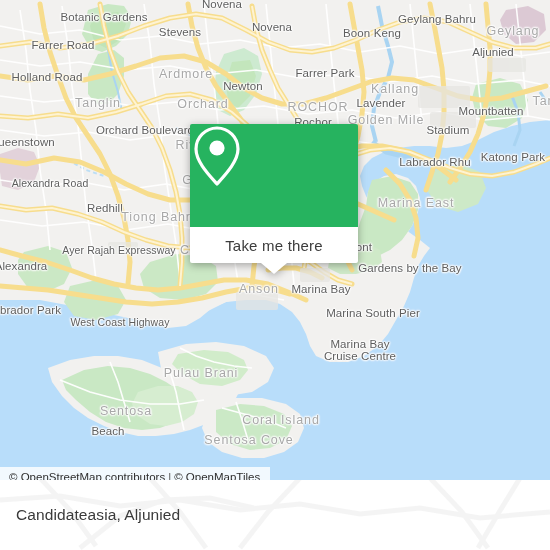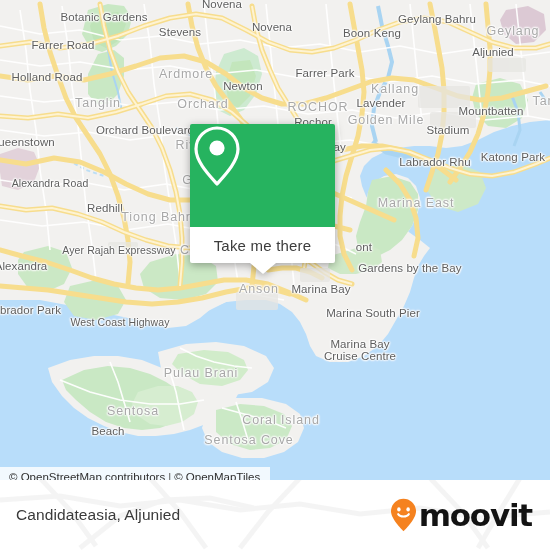--- a/index.html
+++ b/index.html
@@ -21,21 +21,21 @@
     text-shadow:0 0 2px #fff,0 0 2px #fff,1px 0 2px #fff,-1px 0 2px #fff,0 1px 2px #fff,0 -1px 2px #fff;
     transform:translate(-50%,-50%);
     pointer-events:none;
     letter-spacing:.1px;
   }
   .l-town{font-size:11.5px;color:#5e5e5e;}
   .l-area{font-size:12.5px;color:#a8a8a8;letter-spacing:.9px;}
   .l-road{font-size:10.5px;color:#5d5d5d;font-weight:normal;}
 
   
-  .popup{position:absolute;left:190px;top:124px;width:145px;filter:drop-shadow(0 2px 4px rgba(0,0,0,.33));}
+  .popup{position:absolute;left:190px;top:124px;width:168px;filter:drop-shadow(0 2px 4px rgba(0,0,0,.33));}
   .popup-head{height:103px;background:#26b35f;border-radius:2px 2px 0 0;display:flex;align-items:center;justify-content:center;}
   .popup-foot{height:36px;background:#fff;border-radius:0 0 2px 2px;display:flex;align-items:center;justify-content:center;}
   .popup-foot span{font-size:15px;color:#3c3c3c;letter-spacing:.2px;}
   .popup-tail{position:absolute;left:50%;top:139px;transform:translateX(-50%);width:0;height:0;
     border-left:13px solid transparent;border-right:13px solid transparent;border-top:11px solid #fff;}
 
   
   .attrib{
     position:absolute;left:0;top:467px;height:20px;
     background:rgba(255,255,255,.82);
@@ -244,21 +244,21 @@
         <div class="maplabel l-town" style="left: 21px; top: 266px;">Alexandra</div>
         <div class="maplabel l-town" style="left: 410px; top: 268px;">Gardens by the Bay</div>
         <div class="maplabel l-area" style="left: 259px; top: 289px;">Anson</div>
         <div class="maplabel l-town" style="left: 321px; top: 289px;">Marina Bay</div>
         <div class="maplabel l-town" style="left: 24px; top: 310px;">Labrador Park</div>
         <div class="maplabel l-road" style="left: 120px; top: 322px;">West Coast Highway</div>
         <div class="maplabel l-town" style="left: 373px; top: 313px;">Marina South Pier</div>
         <div class="maplabel l-town" style="left: 360px; top: 344px;">Marina Bay</div>
         <div class="maplabel l-town" style="left: 360px; top: 356px;">Cruise Centre</div>
         <div class="maplabel l-area" style="left: 201px; top: 373px;">Pulau Brani</div>
-        <div class="maplabel l-area" style="left: 133px; top: 411px;">Sentosa</div>
+        <div class="maplabel l-area" style="left: 126px; top: 411px;">Sentosa</div>
         <div class="maplabel l-area" style="left: 281px; top: 420px;">Coral Island</div>
         <div class="maplabel l-town" style="left: 108px; top: 431px;">Beach</div>
         <div class="maplabel l-area" style="left: 249px; top: 440px;">Sentosa Cove</div>
       </div>
 
     <div class="popup">
       <div class="popup-head">
         <svg width="54" height="64" viewBox="0 0 54 64">
           <path d="M27 4 C15.4 4 6 13.4 6 25 C6 38 20 52 27 60 C34 52 48 38 48 25 C48 13.4 38.6 4 27 4 Z" fill="none" stroke="#ffffff" stroke-width="3.2" stroke-linejoin="round"></path>
           <circle cx="27" cy="24" r="7.6" fill="#ffffff"></circle>
@@ -283,24 +283,15 @@
         <path d="M0,500 L60,496 L120,506 L180,500 L240,510 L300,504 L360,514 L420,508 L480,518 L550,512"></path>
         <path d="M40,478 L70,510 L96,546"></path>
         <path d="M150,478 L180,512 L206,548"></path>
         <path d="M300,478 L268,512 L240,548"></path>
         <path d="M430,478 L462,512 L488,548"></path>
         <path d="M520,478 L498,514 L478,548"></path>
         <path d="M80,548 L120,516 L164,500 L210,498 L254,508"></path>
       </g>
     </svg>
     <div class="footer-title">Candidateasia, Aljunied</div>
-    <div class="logo">
-      <svg width="27" height="34" viewBox="0 0 27 34">
-        <path d="M13.5 0.8 C6.6 0.8 1 6.4 1 13.3 C1 21.6 13.5 33.2 13.5 33.2 C13.5 33.2 26 21.6 26 13.3 C26 6.4 20.4 0.8 13.5 0.8 Z" fill="#f5821f"></path>
-        <ellipse cx="8.9" cy="11.4" rx="1.75" ry="2.1" fill="#ffffff"></ellipse>
-        <ellipse cx="18.1" cy="11.4" rx="1.75" ry="2.1" fill="#ffffff"></ellipse>
-        <path d="M8.2 16.2 C10.1 19.3 16.9 19.3 18.8 16.2" stroke="#ffffff" stroke-width="2.1" fill="none" stroke-linecap="round"></path>
-      </svg>
-      <span class="logo-word">moovit</span>
-    </div>
   </div>
 
 </div>
 
 </body></html>

